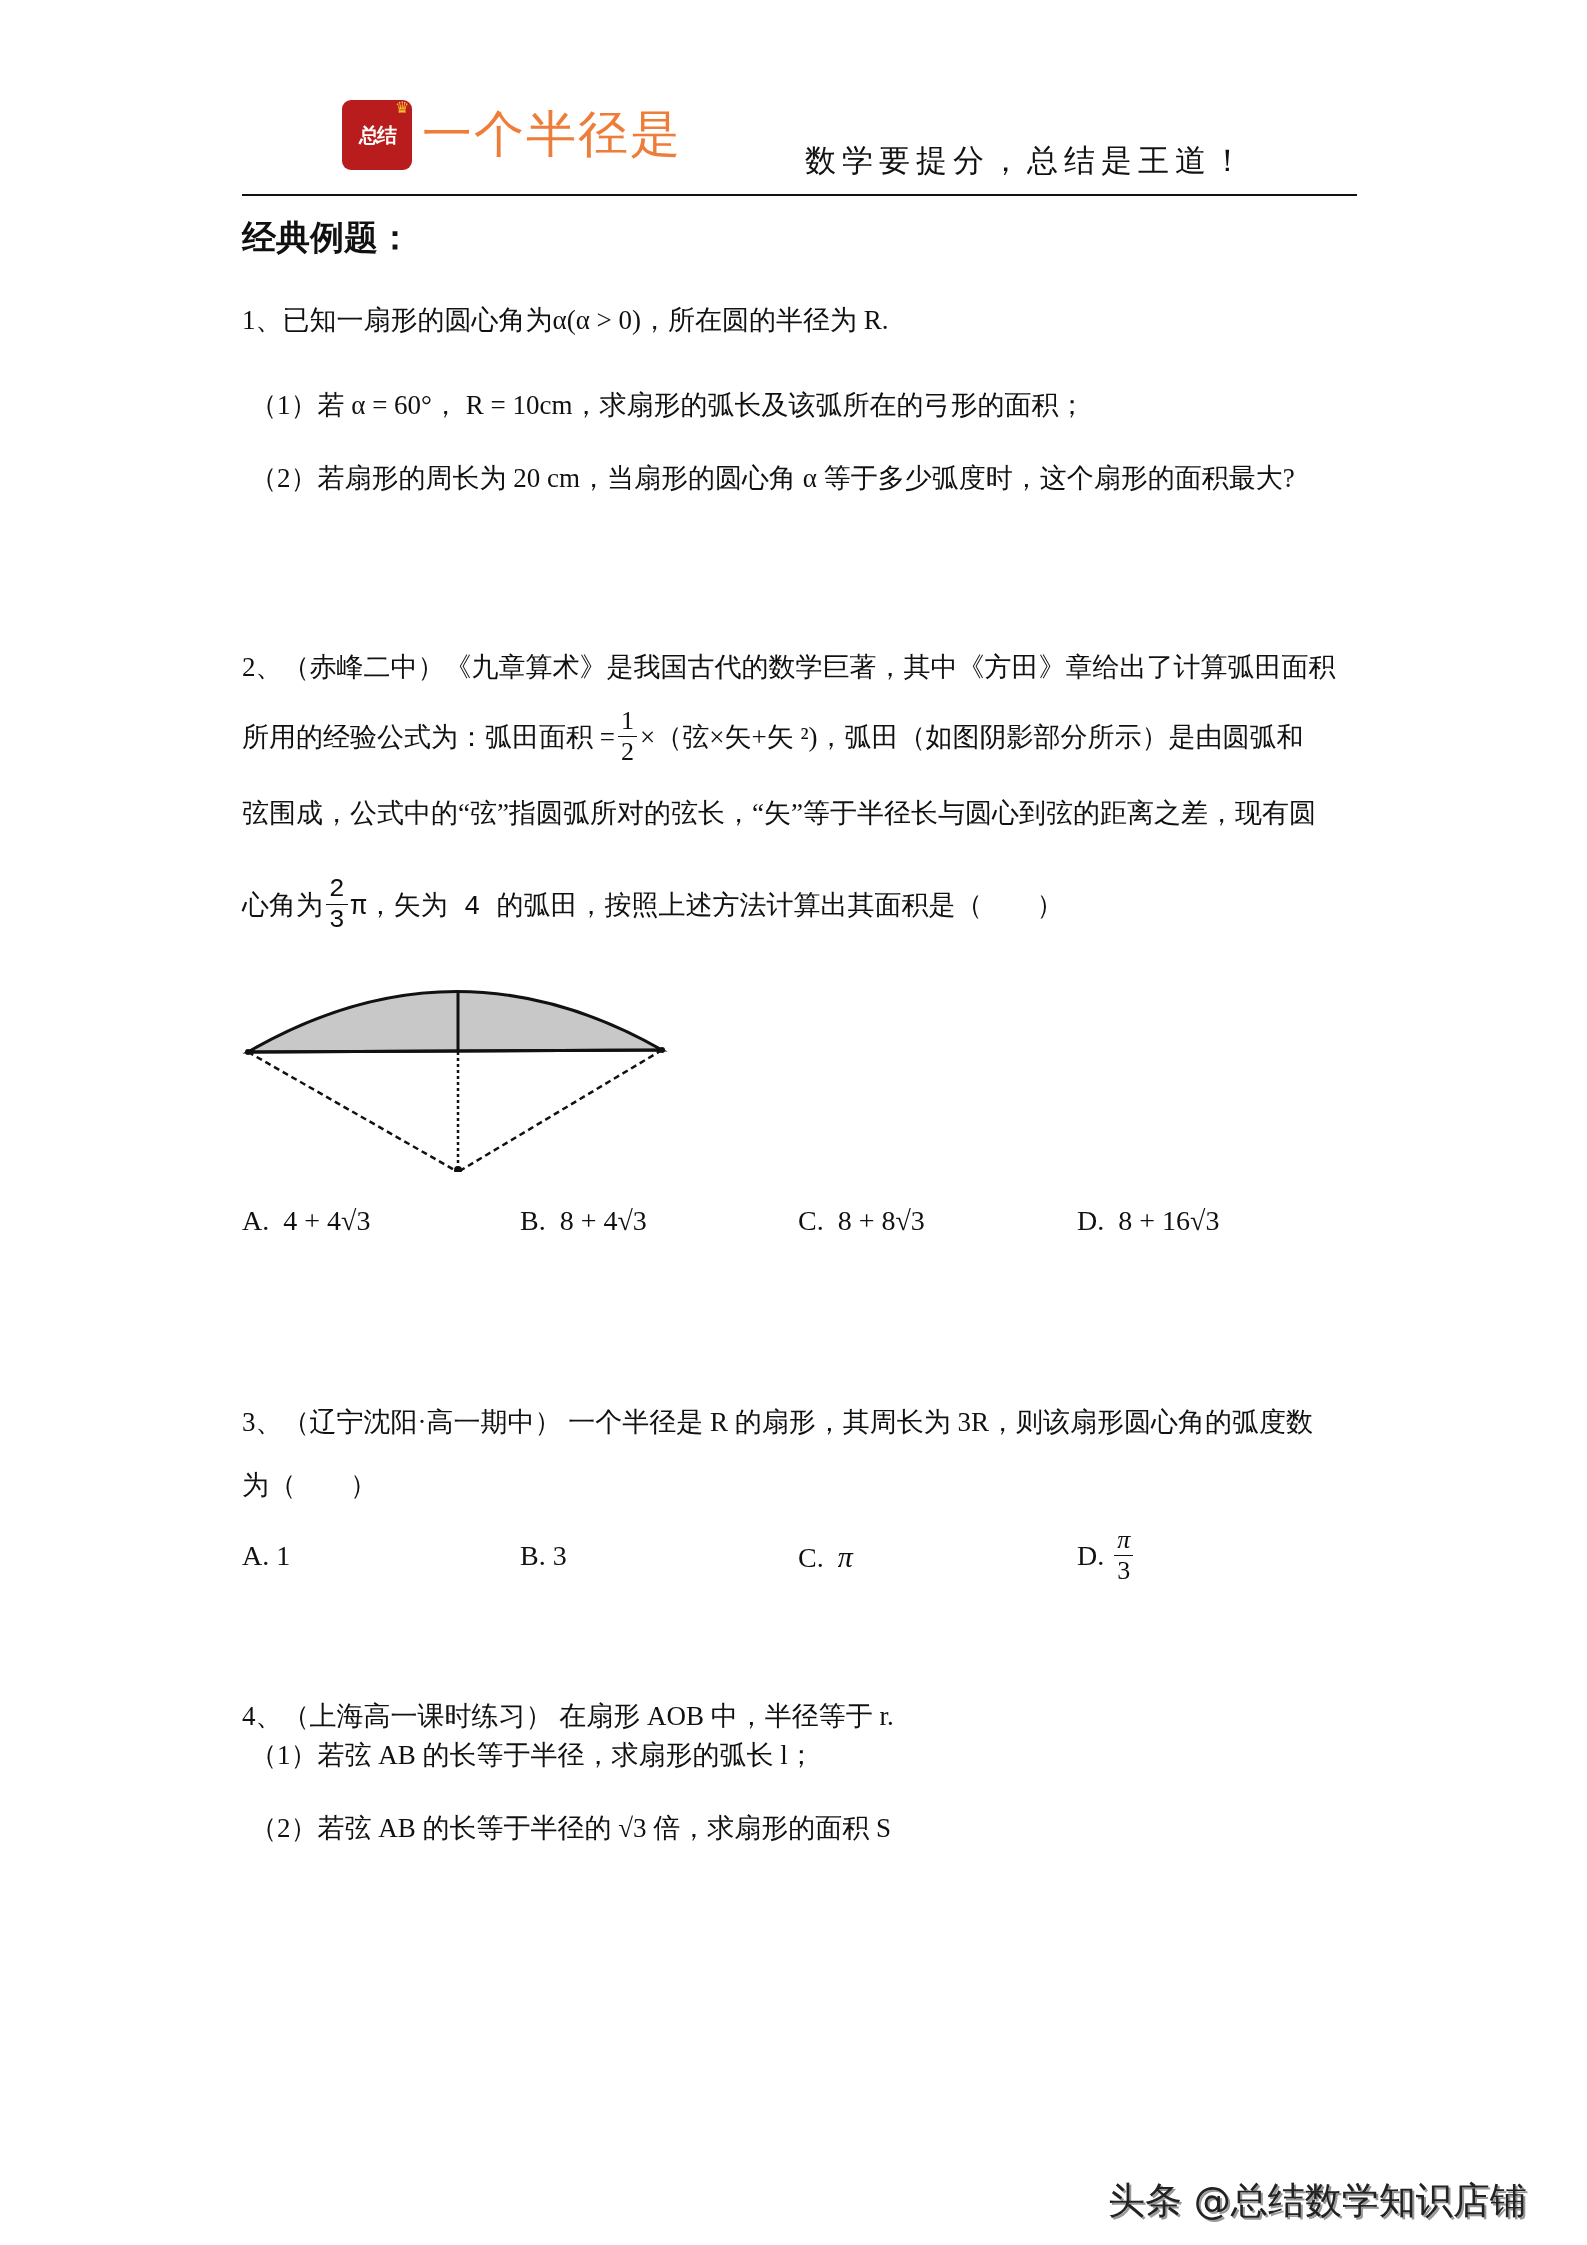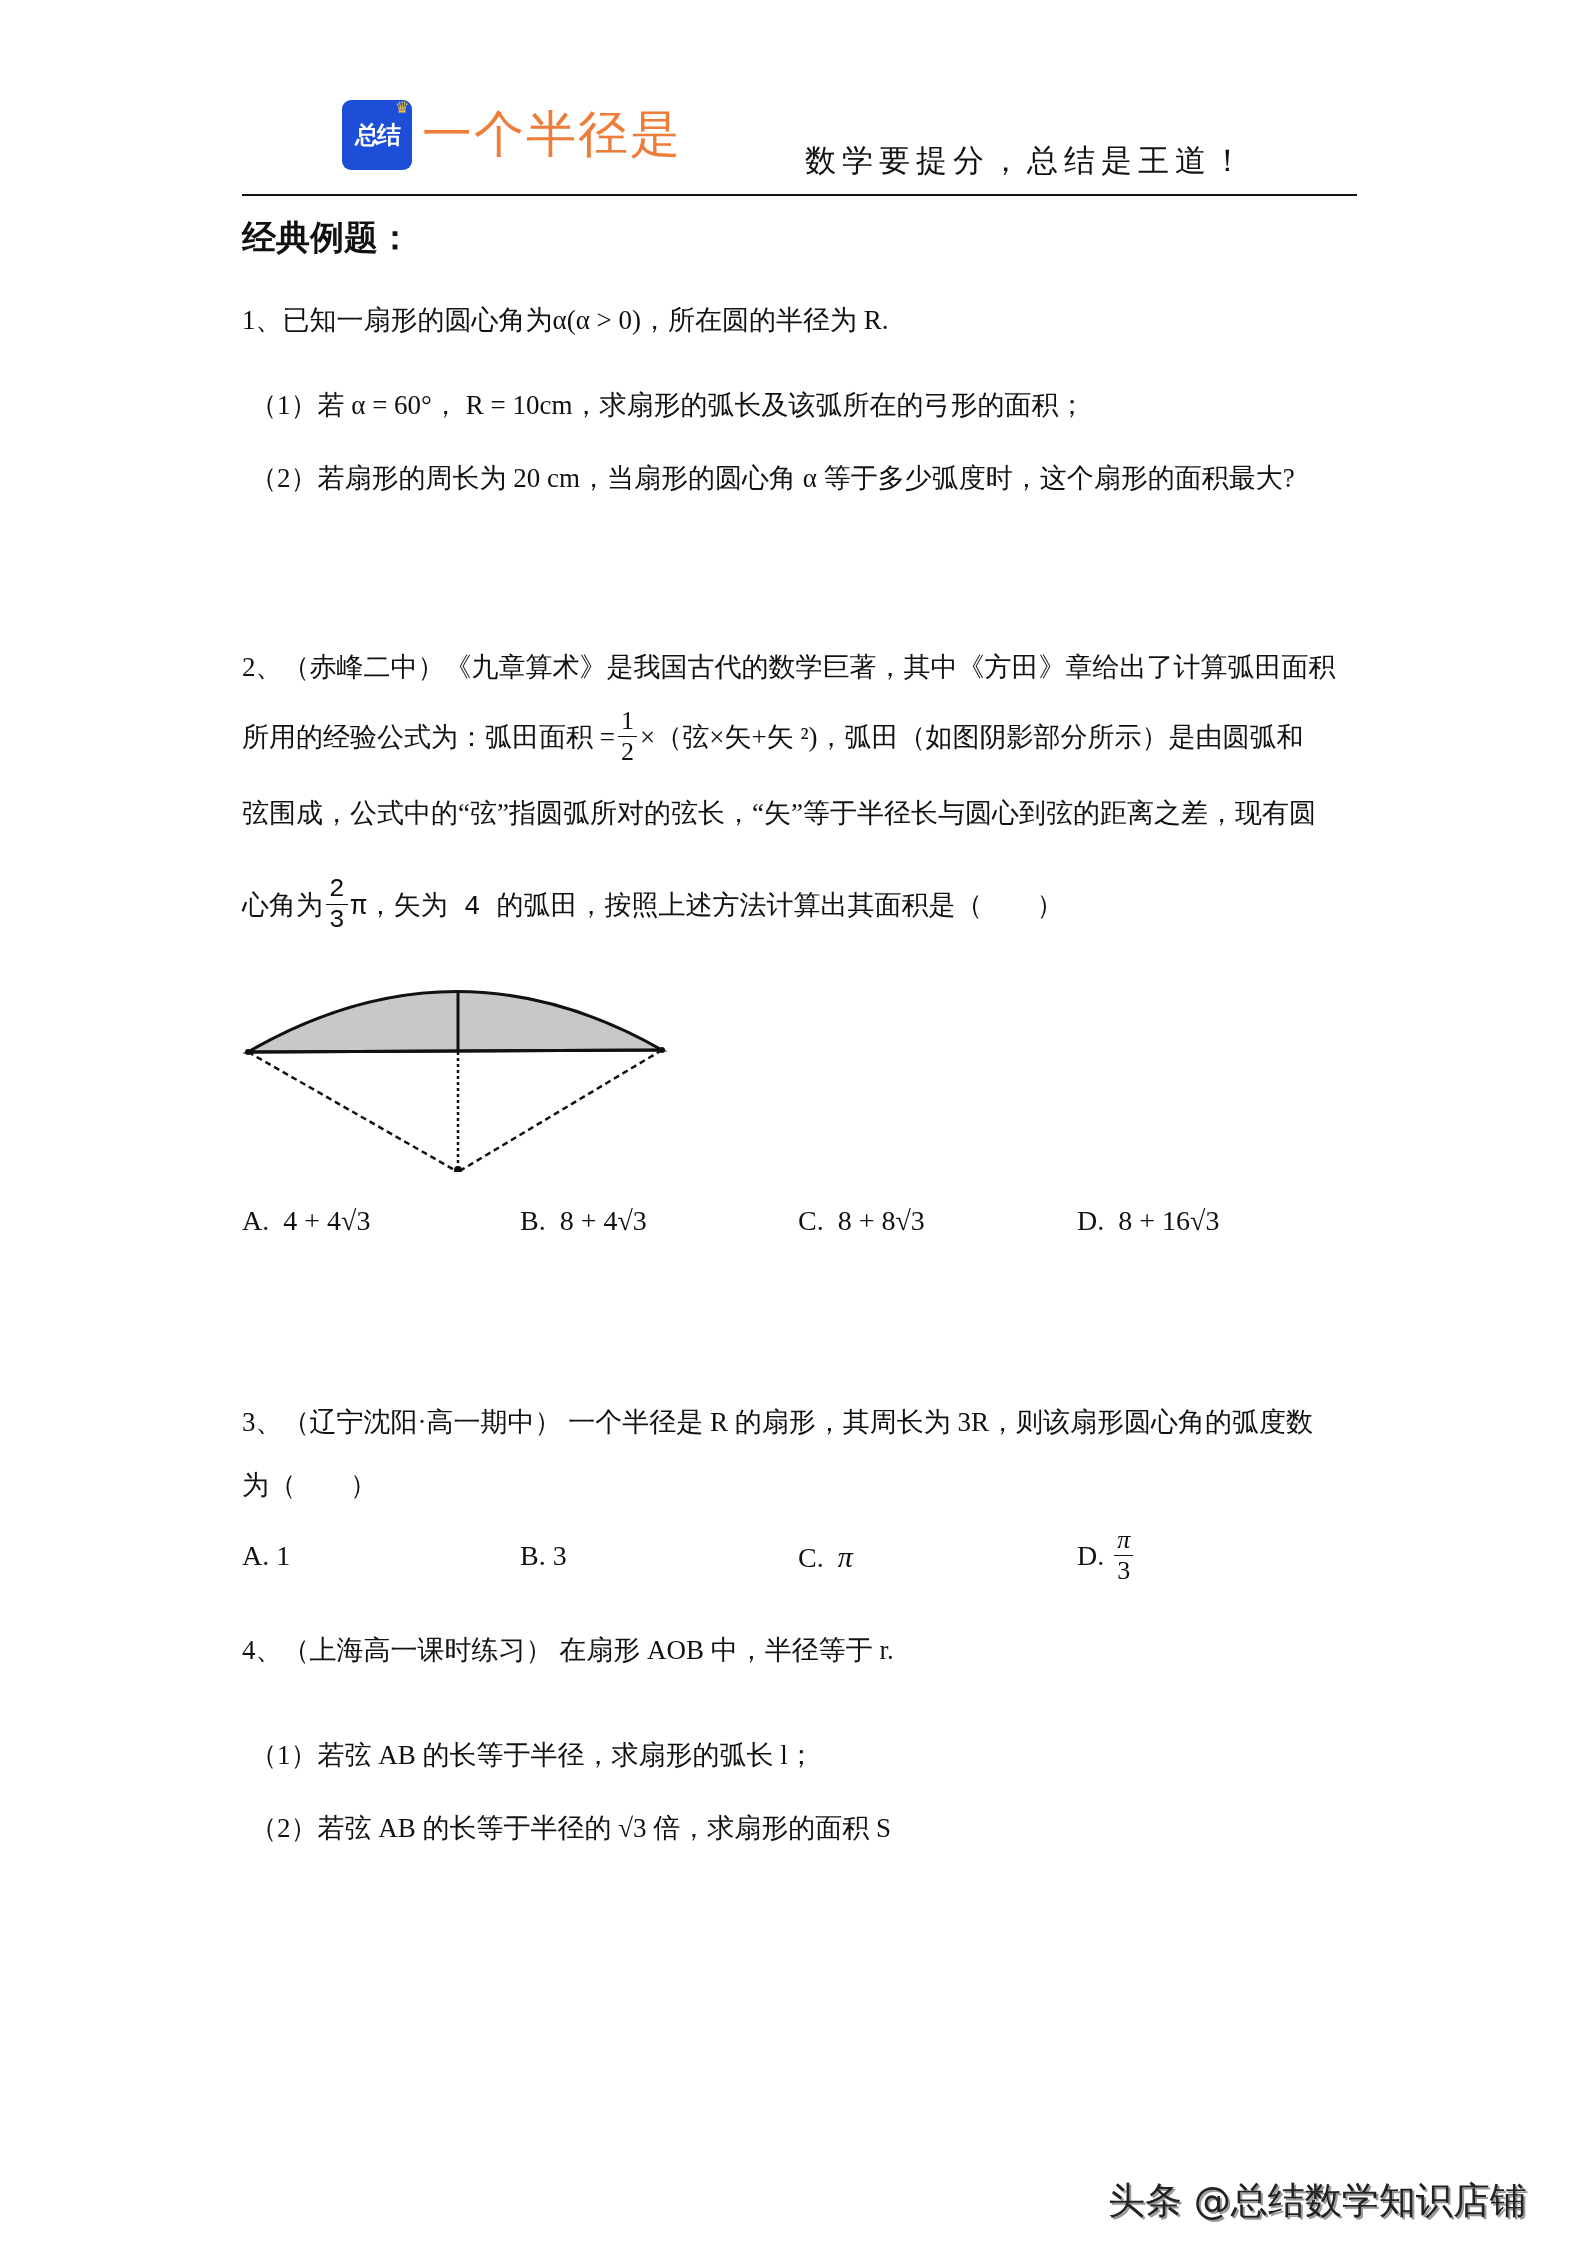--- a/index.html
+++ b/index.html
@@ -1,18 +1,18 @@
 <!DOCTYPE html>
 <html><head>
 <meta charset="utf-8">
 <style>
   html,body{margin:0;padding:0;background:#fff;}
   body{width:1587px;height:2245px;position:relative;overflow:hidden;font-family:"Liberation Serif","DejaVu Serif",serif;color:#111;}
   .abs{position:absolute;}
-  .logo-box{left:342px;top:100px;width:70px;height:70px;background:#1d4ed8;border-radius:9px;color:#fff;font-family:"DejaVu Sans",sans-serif;font-weight:bold;font-size:24px;display:flex;align-items:center;justify-content:center;letter-spacing:-2px;}
+  .logo-box{left:342px;top:100px;width:70px;height:70px;background:#b91c1c;border-radius:9px;color:#fff;font-family:"DejaVu Sans",sans-serif;font-weight:bold;font-size:20px;display:flex;align-items:center;justify-content:center;letter-spacing:-2px;}
   .crown{left:395px;top:98px;color:#f5c030;font-size:16px;}
   .logo-text{left:422px;top:104px;font-family:"DejaVu Sans",sans-serif;font-size:50px;color:#ee7d3a;letter-spacing:2px;line-height:60px;}
   .slogan{left:805px;top:140px;font-family:"DejaVu Serif",serif;font-size:31px;letter-spacing:6px;}
   .hline{left:242px;top:194px;width:1115px;height:2px;background:#111;}
   .section{left:242px;top:215px;font-size:34px;font-weight:bold;font-family:"DejaVu Serif",serif;text-align:right;}
   .line{left:242px;font-size:27px;white-space:nowrap;}
   .sub{left:250px;}
   i.m{font-style:italic;font-family:"Liberation Serif",serif;font-size:30px;}
   .frac{display:inline-block;vertical-align:middle;text-align:center;font-size:26px;line-height:30px;margin:0 3px;}
   .frac .num{display:block;border-bottom:1.5px solid #111;padding:0 3px;}
@@ -76,17 +76,17 @@
 <div class="abs line" style="top:1404px">3、（辽宁沈阳·高一期中）  一个半径是 R 的扇形，其周长为 3R，则该扇形圆心角的弧度数</div>
 <div class="abs line" style="top:1467px">为（　　）</div>
 <div class="opt" style="left:242px;top:1540px"><span>A.</span> <span>1</span></div>
 <div class="opt" style="left:520px;top:1540px"><span>B.</span> <span>3</span></div>
 <div class="opt" style="left:798px;top:1540px"><span>C.</span>&nbsp; <i class="m">π</i></div>
 <div class="opt" style="left:1077px;top:1525px;display:flex;align-items:center;"><span>D.</span>&nbsp; <span class="frac">
       <span class="num" style="font-style:italic">π</span>
       <span class="den">3</span>
     </span></div>
 
-<div class="abs line" style="top:1632px">4、（上海高一课时练习）  在扇形 AOB 中，半径等于 r.</div>
+<div class="abs line" style="top:1698px">4、（上海高一课时练习）  在扇形 AOB 中，半径等于 r.</div>
 <div class="abs line sub" style="top:1737px">（1）若弦 AB 的长等于半径，求扇形的弧长 l；</div>
 <div class="abs line sub" style="top:1810px">（2）若弦 AB 的长等于半径的 √3 倍，求扇形的面积 S</div>
 
 <div class="abs watermark">头条 @总结数学知识店铺</div>
 
 </body></html>

